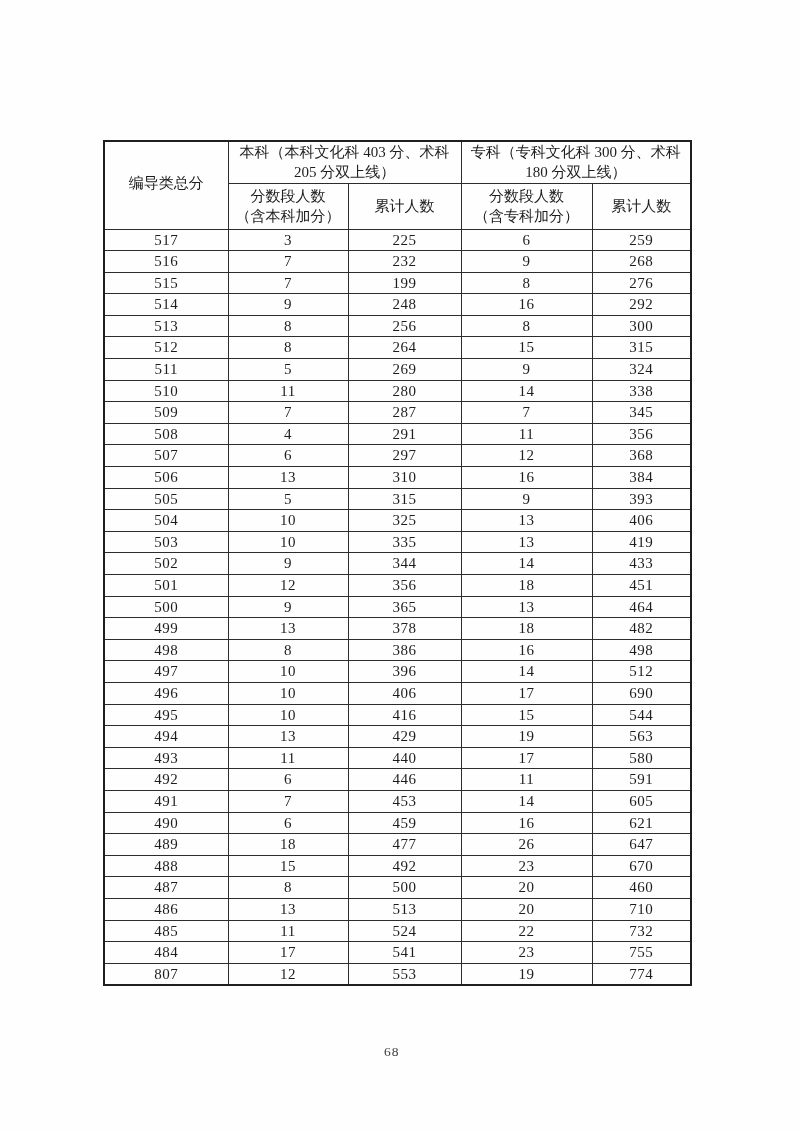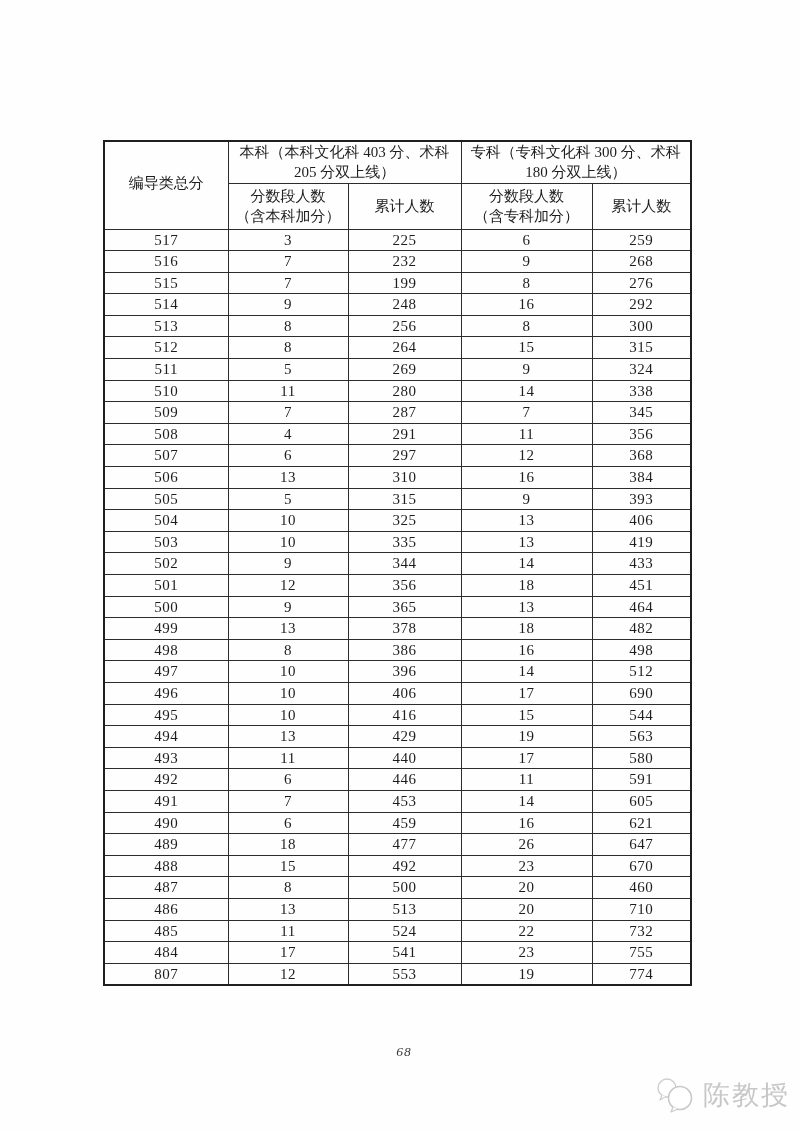--- a/index.html
+++ b/index.html
@@ -42,25 +42,24 @@
     height: 20.6px;
     font-size: 15px;
     line-height: 20.6px;
     letter-spacing: 0.5px;
   }
   .page-number {
     position: absolute;
     left: 384px;
     top: 1044px;
     width: 40px;
-    text-align: center;
+    text-align: left;
     font-size: 13.5px;
     color: #3c3c3c;
     letter-spacing: 1px;
-    font-style: italic;
   }
   .watermark {
     position: absolute;
     right: 10px;
     top: 1076px;
     display: flex;
     align-items: center;
     gap: 6px;
   }
   .wm-logo { display: inline-block; width: 44px; height: 38px; }
@@ -346,25 +345,14 @@
           <td>12</td>
           <td>553</td>
           <td>19</td>
           <td>774</td>
         </tr>
       </tbody>
   </table>
 
   <div class="page-number">68</div>
 
-  <div class="watermark">
-    <span class="wm-logo">
-      <svg viewBox="0 0 44 38" width="44" height="38">
-        <circle cx="14" cy="12" r="9" fill="#ffffff" stroke="#cecece" stroke-width="1.4"></circle>
-        <path d="M9 19 L7 24 L13 20.5" fill="#ffffff" stroke="#cecece" stroke-width="1.2" stroke-linejoin="round"></path>
-        <circle cx="27" cy="22" r="11.5" fill="#ffffff" stroke="#c9c9c9" stroke-width="1.6"></circle>
-        <path d="M20 31 L18 36 L25 33" fill="#ffffff" stroke="#c9c9c9" stroke-width="1.2" stroke-linejoin="round"></path>
-      </svg>
-    </span>
-    <span class="wm-text">陈教授</span>
-  </div>
 
 </div>
 
 </body></html>

